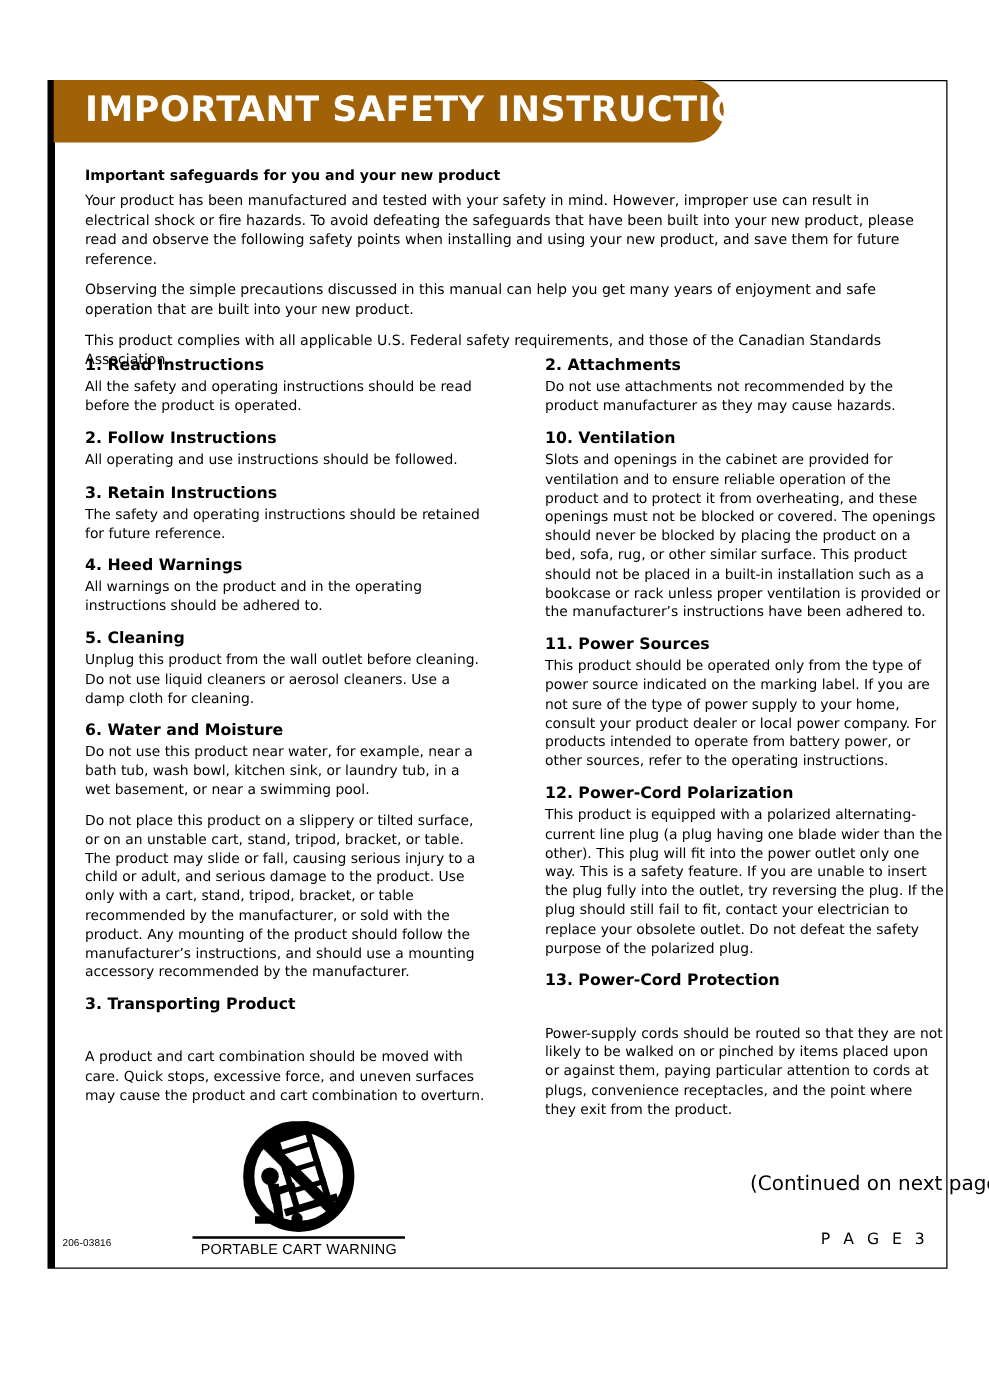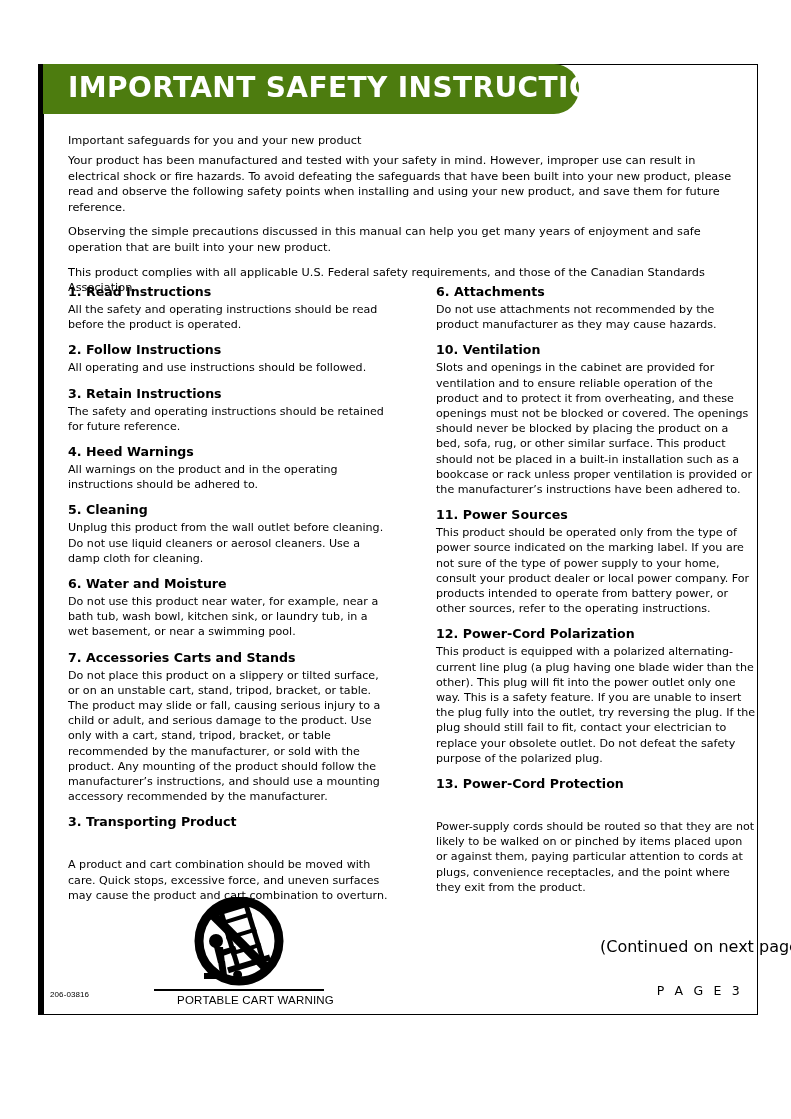--- a/index.html
+++ b/index.html
@@ -28,21 +28,21 @@
     background: #ffffff;
   }
 
   
   #banner {
     position: absolute;
     left: -1px;
     top: -1px;
     width: 536px;
     height: 50px;
-    background: #4d7c0f;
+    background: #a16207;
     border-top-right-radius: 26px;
     border-bottom-right-radius: 26px;
   }
   #banner-title {
     position: absolute;
     left: 25px;
     top: 7px;
     color: #ffffff;
     font-family: "DejaVu Sans", sans-serif;
     font-size: 28px;
@@ -53,21 +53,21 @@
 
   
   #intro {
     position: absolute;
     left: 24px;
     top: 68px;
     width: 682px;
   }
   .intro-head {
     font-size: 11.3px;
-    font-weight: normal;
+    font-weight: bold;
     line-height: 15px;
     margin: 0 0 5px 0;
   }
   .intro-p {
     font-size: 11.3px;
     line-height: 15.6px;
     margin: 0 0 9px 0;
     text-align: left;
   }
   .intro-p:last-child { margin-bottom: 12px; }
@@ -113,21 +113,20 @@
     width: 170px;
     height: 2px;
     background: #000000;
     margin: 0 auto 2px auto;
   }
   #cart-caption {
     font-family: "Liberation Sans", sans-serif;
     font-size: 11.5px;
     letter-spacing: 0.2px;
     line-height: 14px;
-    text-align: right;
   }
 
   
   #continued {
     position: absolute;
     left: 556px;
     top: 872px;
     font-size: 16px;
     white-space: nowrap;
   }
@@ -179,29 +178,28 @@
 
       <h3 class="item-title">4. Heed Warnings</h3>
       <p class="item-body">All warnings on the product and in the operating instructions should be adhered to.</p>
 
       <h3 class="item-title">5. Cleaning</h3>
       <p class="item-body">Unplug this product from the wall outlet before cleaning. Do not use liquid cleaners or aerosol cleaners. Use a damp cloth for cleaning.</p>
 
       <h3 class="item-title">6. Water and Moisture</h3>
       <p class="item-body">Do not use this product near water, for example, near a bath tub, wash bowl, kitchen sink, or laundry tub, in a wet basement, or near a swimming pool.</p>
 
-      <h3 class="item-title">7. Accessories Carts and Stands</h3>
       <p class="item-body">Do not place this product on a slippery or tilted surface, or on an unstable cart, stand, tripod, bracket, or table. The product may slide or fall, causing serious injury to a child or adult, and serious damage to the product. Use only with a cart, stand, tripod, bracket, or table recommended by the manufacturer, or sold with the product. Any mounting of the product should follow the manufacturer’s instructions, and should use a mounting accessory recommended by the manufacturer.</p>
 
       <h3 class="item-title">3. Transporting Product</h3>
       <p class="item-body">A product and cart combination should be moved with care. Quick stops, excessive force, and uneven surfaces may cause the product and cart combination to overturn.</p>
     </div>
 
     <div class="col" id="col-right">
-      <h3 class="item-title">6. Attachments</h3>
+      <h3 class="item-title">2. Attachments</h3>
       <p class="item-body">Do not use attachments not recommended by the product manufacturer as they may cause hazards.</p>
 
       <h3 class="item-title">10. Ventilation</h3>
       <p class="item-body">Slots and openings in the cabinet are provided for ventilation and to ensure reliable operation of the product and to protect it from overheating, and these openings must not be blocked or covered. The openings should never be blocked by placing the product on a bed, sofa, rug, or other similar surface. This product should not be placed in a built-in installation such as a bookcase or rack unless proper ventilation is provided or the manufacturer’s instructions have been adhered to.</p>
 
       <h3 class="item-title">11. Power Sources</h3>
       <p class="item-body">This product should be operated only from the type of power source indicated on the marking label. If you are not sure of the type of power supply to your home, consult your product dealer or local power company. For products intended to operate from battery power, or other sources, refer to the operating instructions.</p>
 
       <h3 class="item-title">12. Power-Cord Polarization</h3>
       <p class="item-body">This product is equipped with a polarized alternating-current line plug (a plug having one blade wider than the other). This plug will fit into the power outlet only one way. This is a safety feature. If you are unable to insert the plug fully into the outlet, try reversing the plug. If the plug should still fail to fit, contact your electrician to replace your obsolete outlet. Do not defeat the safety purpose of the polarized plug.</p>

